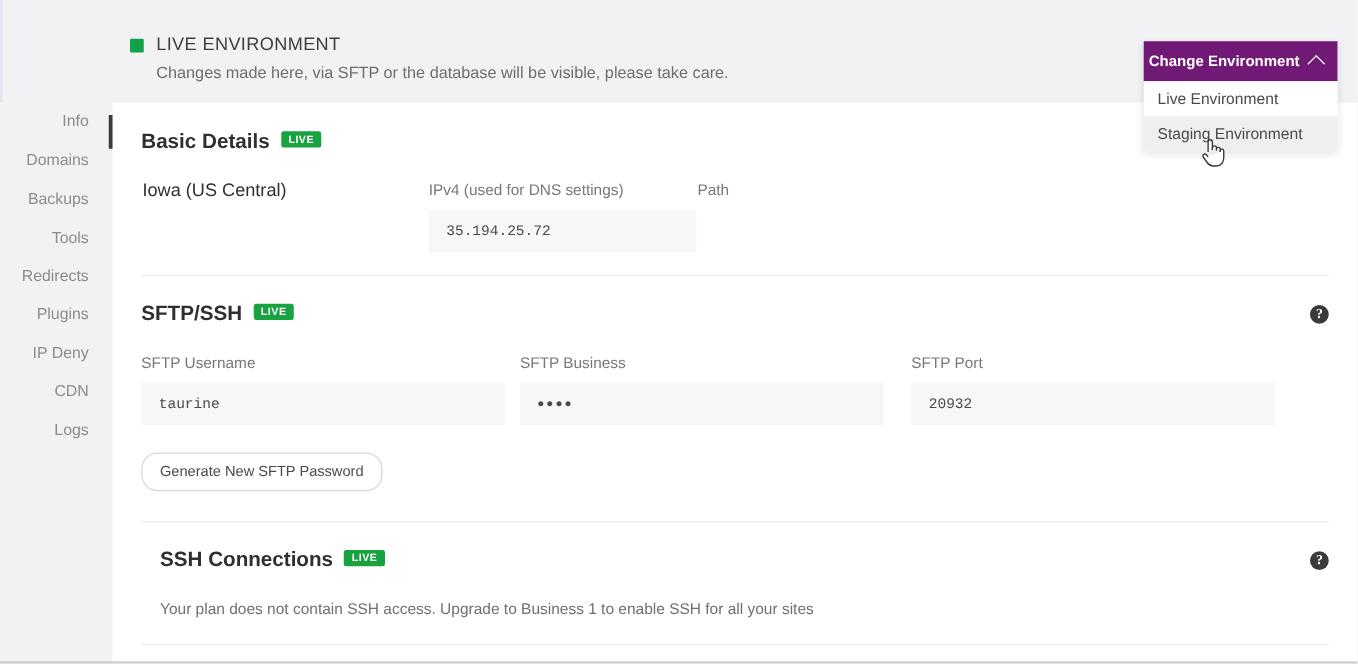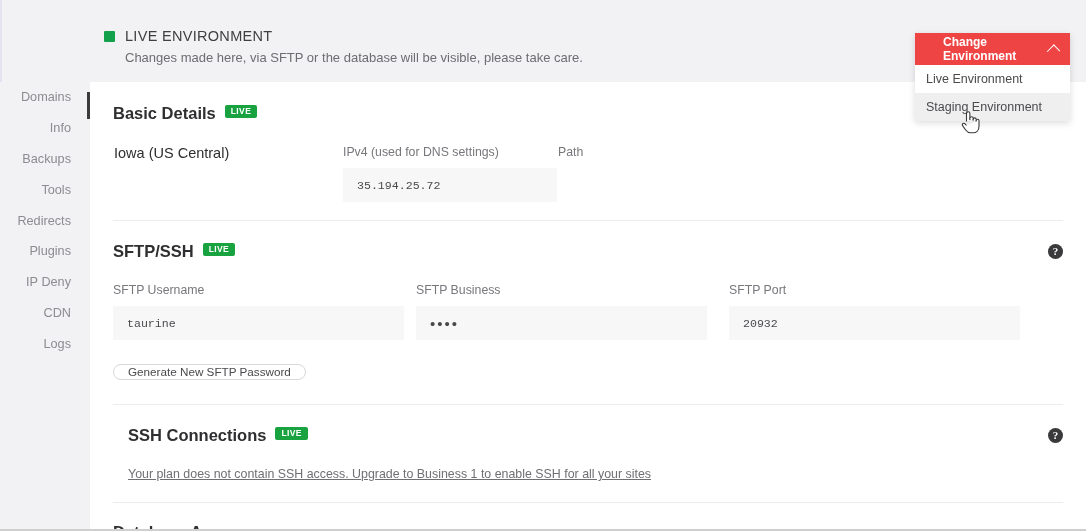--- a/index.html
+++ b/index.html
@@ -75,27 +75,27 @@
   
   #env-dropdown {
     position: absolute;
     right: 16px;
     top: 33px;
     width: 155px;
     z-index: 40;
     box-shadow: 0 2px 7px rgba(0,0,0,0.14);
   }
   .env-dd-header {
-    background: #ef4444;
+    background: #701a75;
     color: #ffffff;
     height: 32px;
     display: flex;
     align-items: center;
     justify-content: space-between;
-    padding: 0 10px 0 28px;
+    padding: 0 10px 0 4px;
     box-sizing: border-box;
     font-size: 12px;
     font-weight: bold;
     cursor: pointer;
   }
   .chevron-up {
     width: 9px;
     height: 9px;
     border-left: 1.6px solid #fff;
     border-top: 1.6px solid #fff;
@@ -264,21 +264,21 @@
   .divider {
     height: 1px;
     background: #ececee;
     margin: 0 23px;
   }
 
   .btn-outline {
     display: inline-flex;
     align-items: center;
     justify-content: center;
-    height: 16px;
+    height: 31px;
     padding: 0 14px;
     border: 1px solid #d8d8db;
     border-radius: 13px;
     background: #ffffff;
     font-size: 11.7px;
     color: #4a4a4d;
     cursor: pointer;
   }
   .plain-note {
     font-size: 12.4px;
@@ -317,25 +317,25 @@
 
   <svg id="mouse-cursor" viewBox="0 0 22 26">
     <path d="M7.5 12.5V4.6c0-1 .8-1.8 1.7-1.8s1.7.8 1.7 1.8v6.2" fill="#ffffff" stroke="#3a3a3a" stroke-width="1.1"></path>
     <path d="M10.9 10.9V9.3c0-.9.8-1.6 1.7-1.6s1.6.7 1.6 1.6v1.9" fill="#ffffff" stroke="#3a3a3a" stroke-width="1.1"></path>
     <path d="M14.2 11.5v-1.1c0-.9.7-1.5 1.5-1.5s1.5.6 1.5 1.5v2.1" fill="#ffffff" stroke="#3a3a3a" stroke-width="1.1"></path>
     <path d="M17.2 12.6v-.9c0-.8.6-1.4 1.4-1.4s1.4.6 1.4 1.4v5.2c0 3.9-2.2 6.9-5.9 6.9h-2.6c-2.4 0-3.5-1-4.8-2.8l-3.1-4.4c-.5-.7-.3-1.6.4-2.1.7-.4 1.6-.3 2.1.3l1.4 1.7" fill="#ffffff" stroke="#3a3a3a" stroke-width="1.1"></path>
   </svg>
 
   <div id="sidebar">
     <ul class="sidebar-list">
-      <li class="sidebar-item">
-        <span>Domains</span>
-      </li>
       <li class="sidebar-item active">
         <span>Info</span>
+      </li>
+      <li class="sidebar-item">
+        <span>Domains</span>
       </li>
       <li class="sidebar-item">
         <span>Backups</span>
       </li>
       <li class="sidebar-item">
         <span>Tools</span>
       </li>
       <li class="sidebar-item">
         <span>Redirects</span>
       </li>
@@ -415,21 +415,21 @@
     </div>
 
     <div class="divider" style="margin-top:24px;"></div>
 
     <div class="section" style="padding-top:21px;padding-left:38px;">
       <div class="section-head">
         <span class="section-title">SSH Connections</span>
         <span class="badge-live">LIVE</span>
         <span class="help-icon">?</span>
       </div>
-      <div class="plain-note" style="margin-top:22px;text-decoration:underline;">Your plan does not contain SSH access. Upgrade to Business 1 to enable SSH for all your sites</div>
+      <div class="plain-note" style="margin-top:22px;">Your plan does not contain SSH access. Upgrade to Business 1 to enable SSH for all your sites</div>
     </div>
 
     <div class="divider" style="margin-top:21px;"></div>
 
     <div class="section" style="padding-top:20px;">
       <div class="section-head">
         <span class="section-title">Database Access</span>
 
       </div>
     </div>

